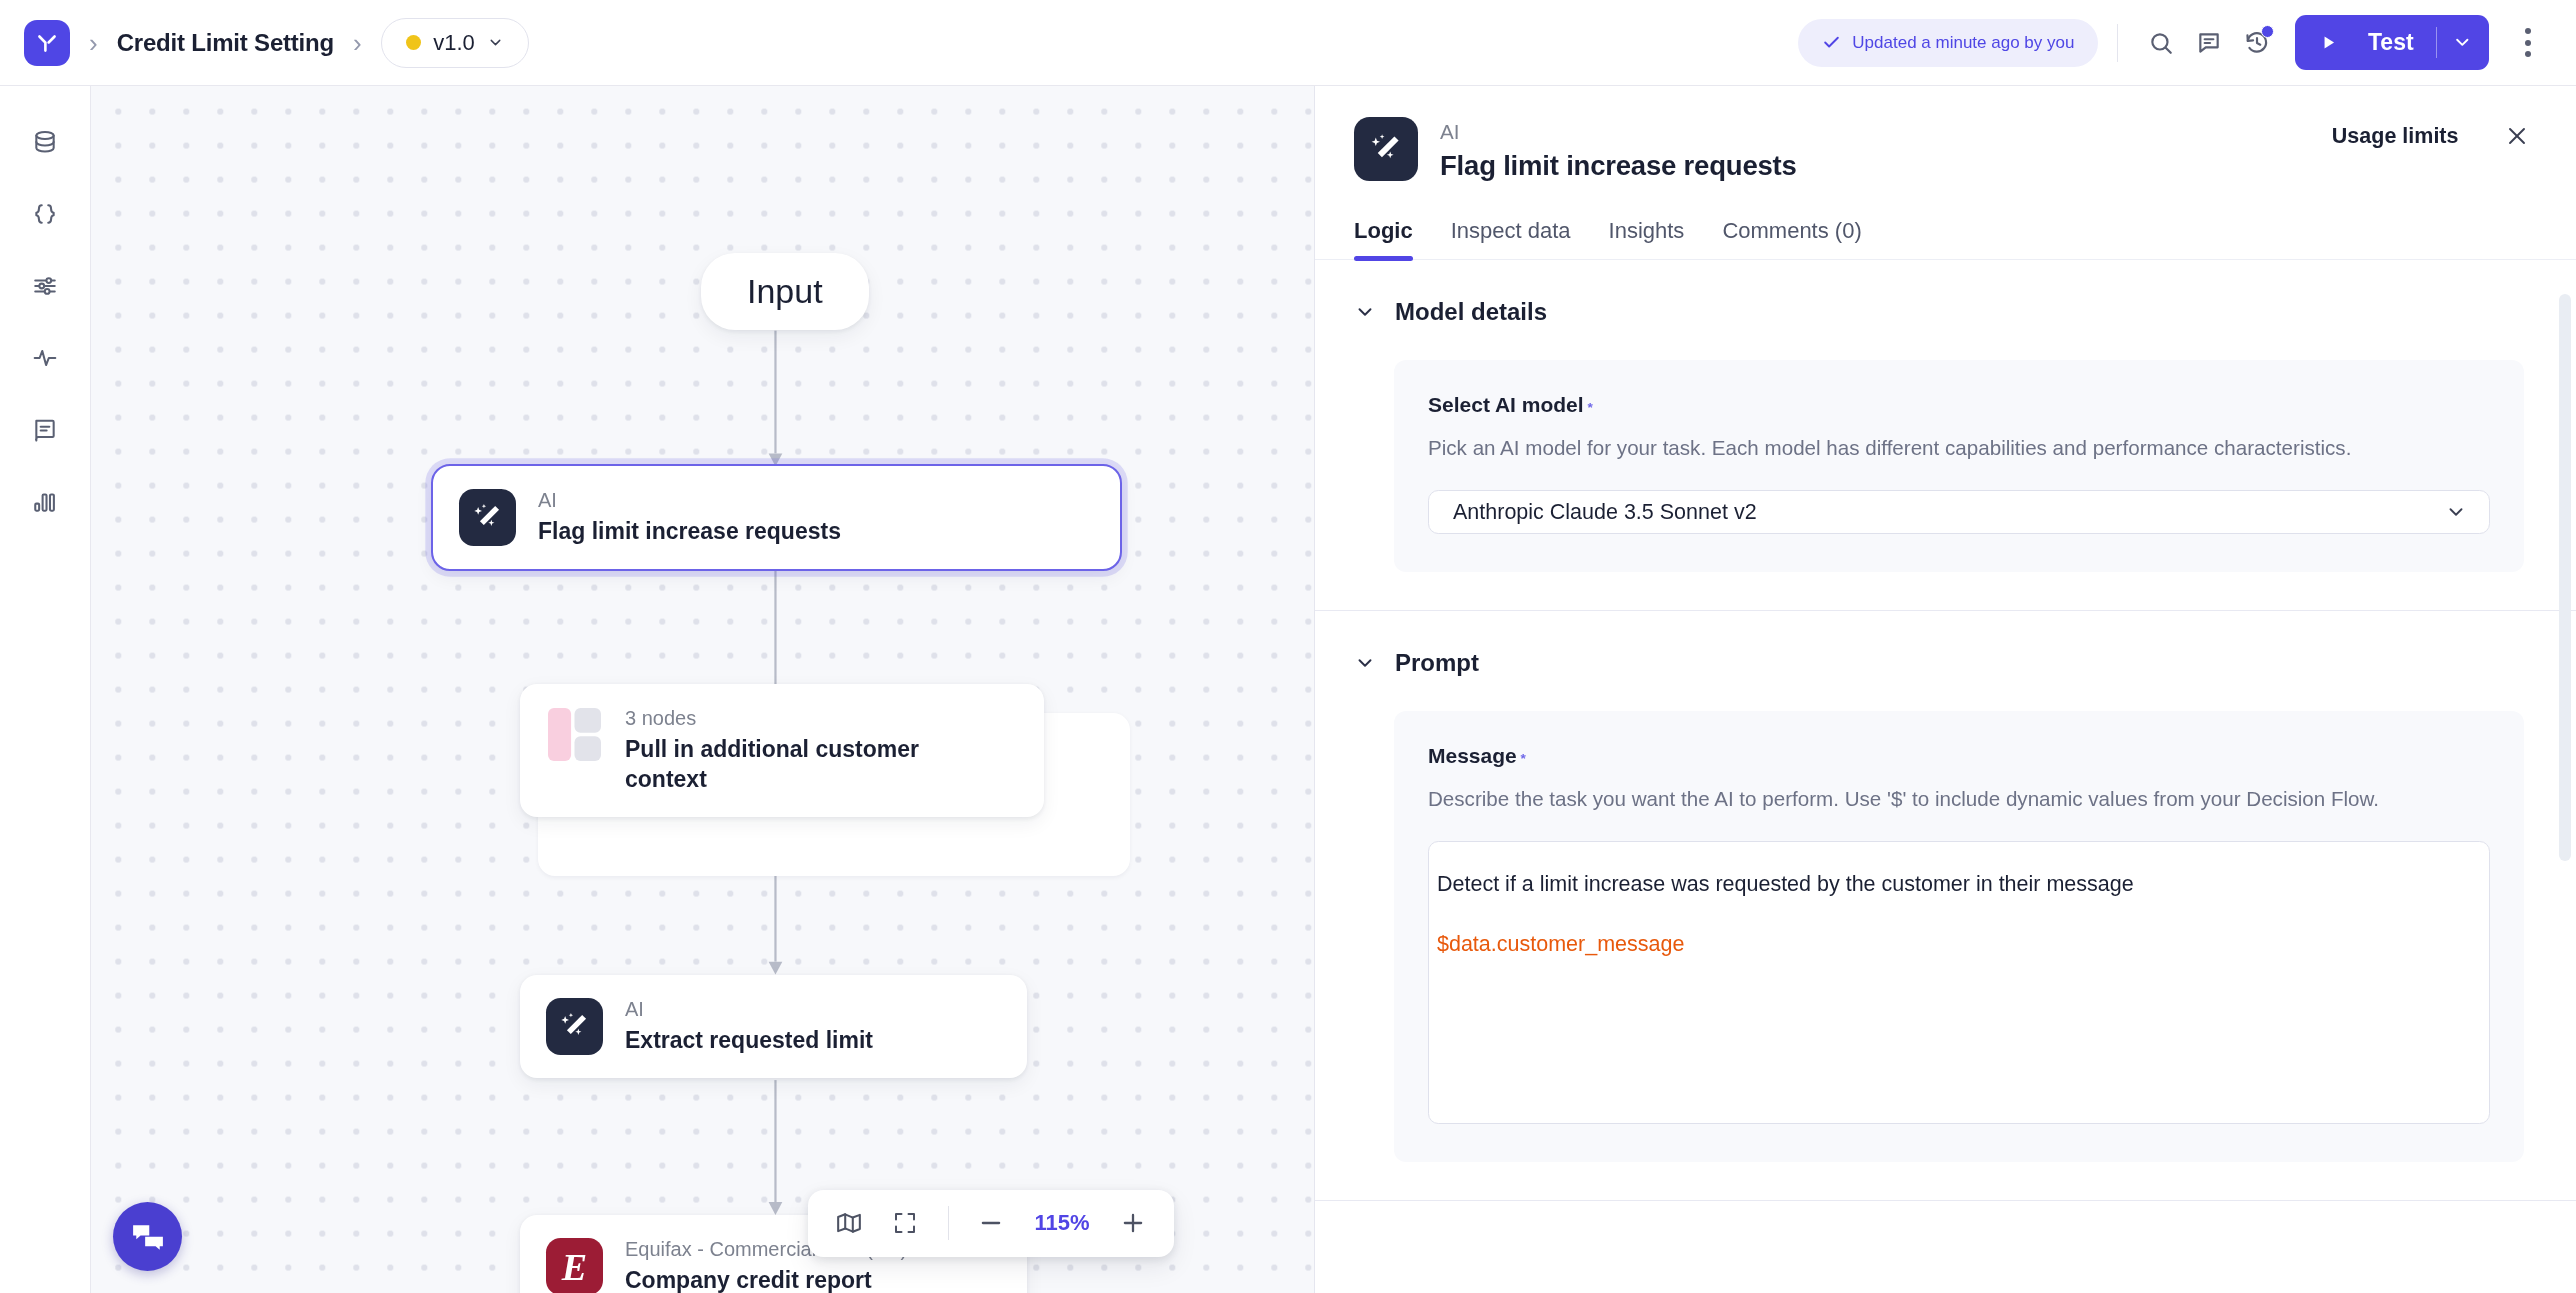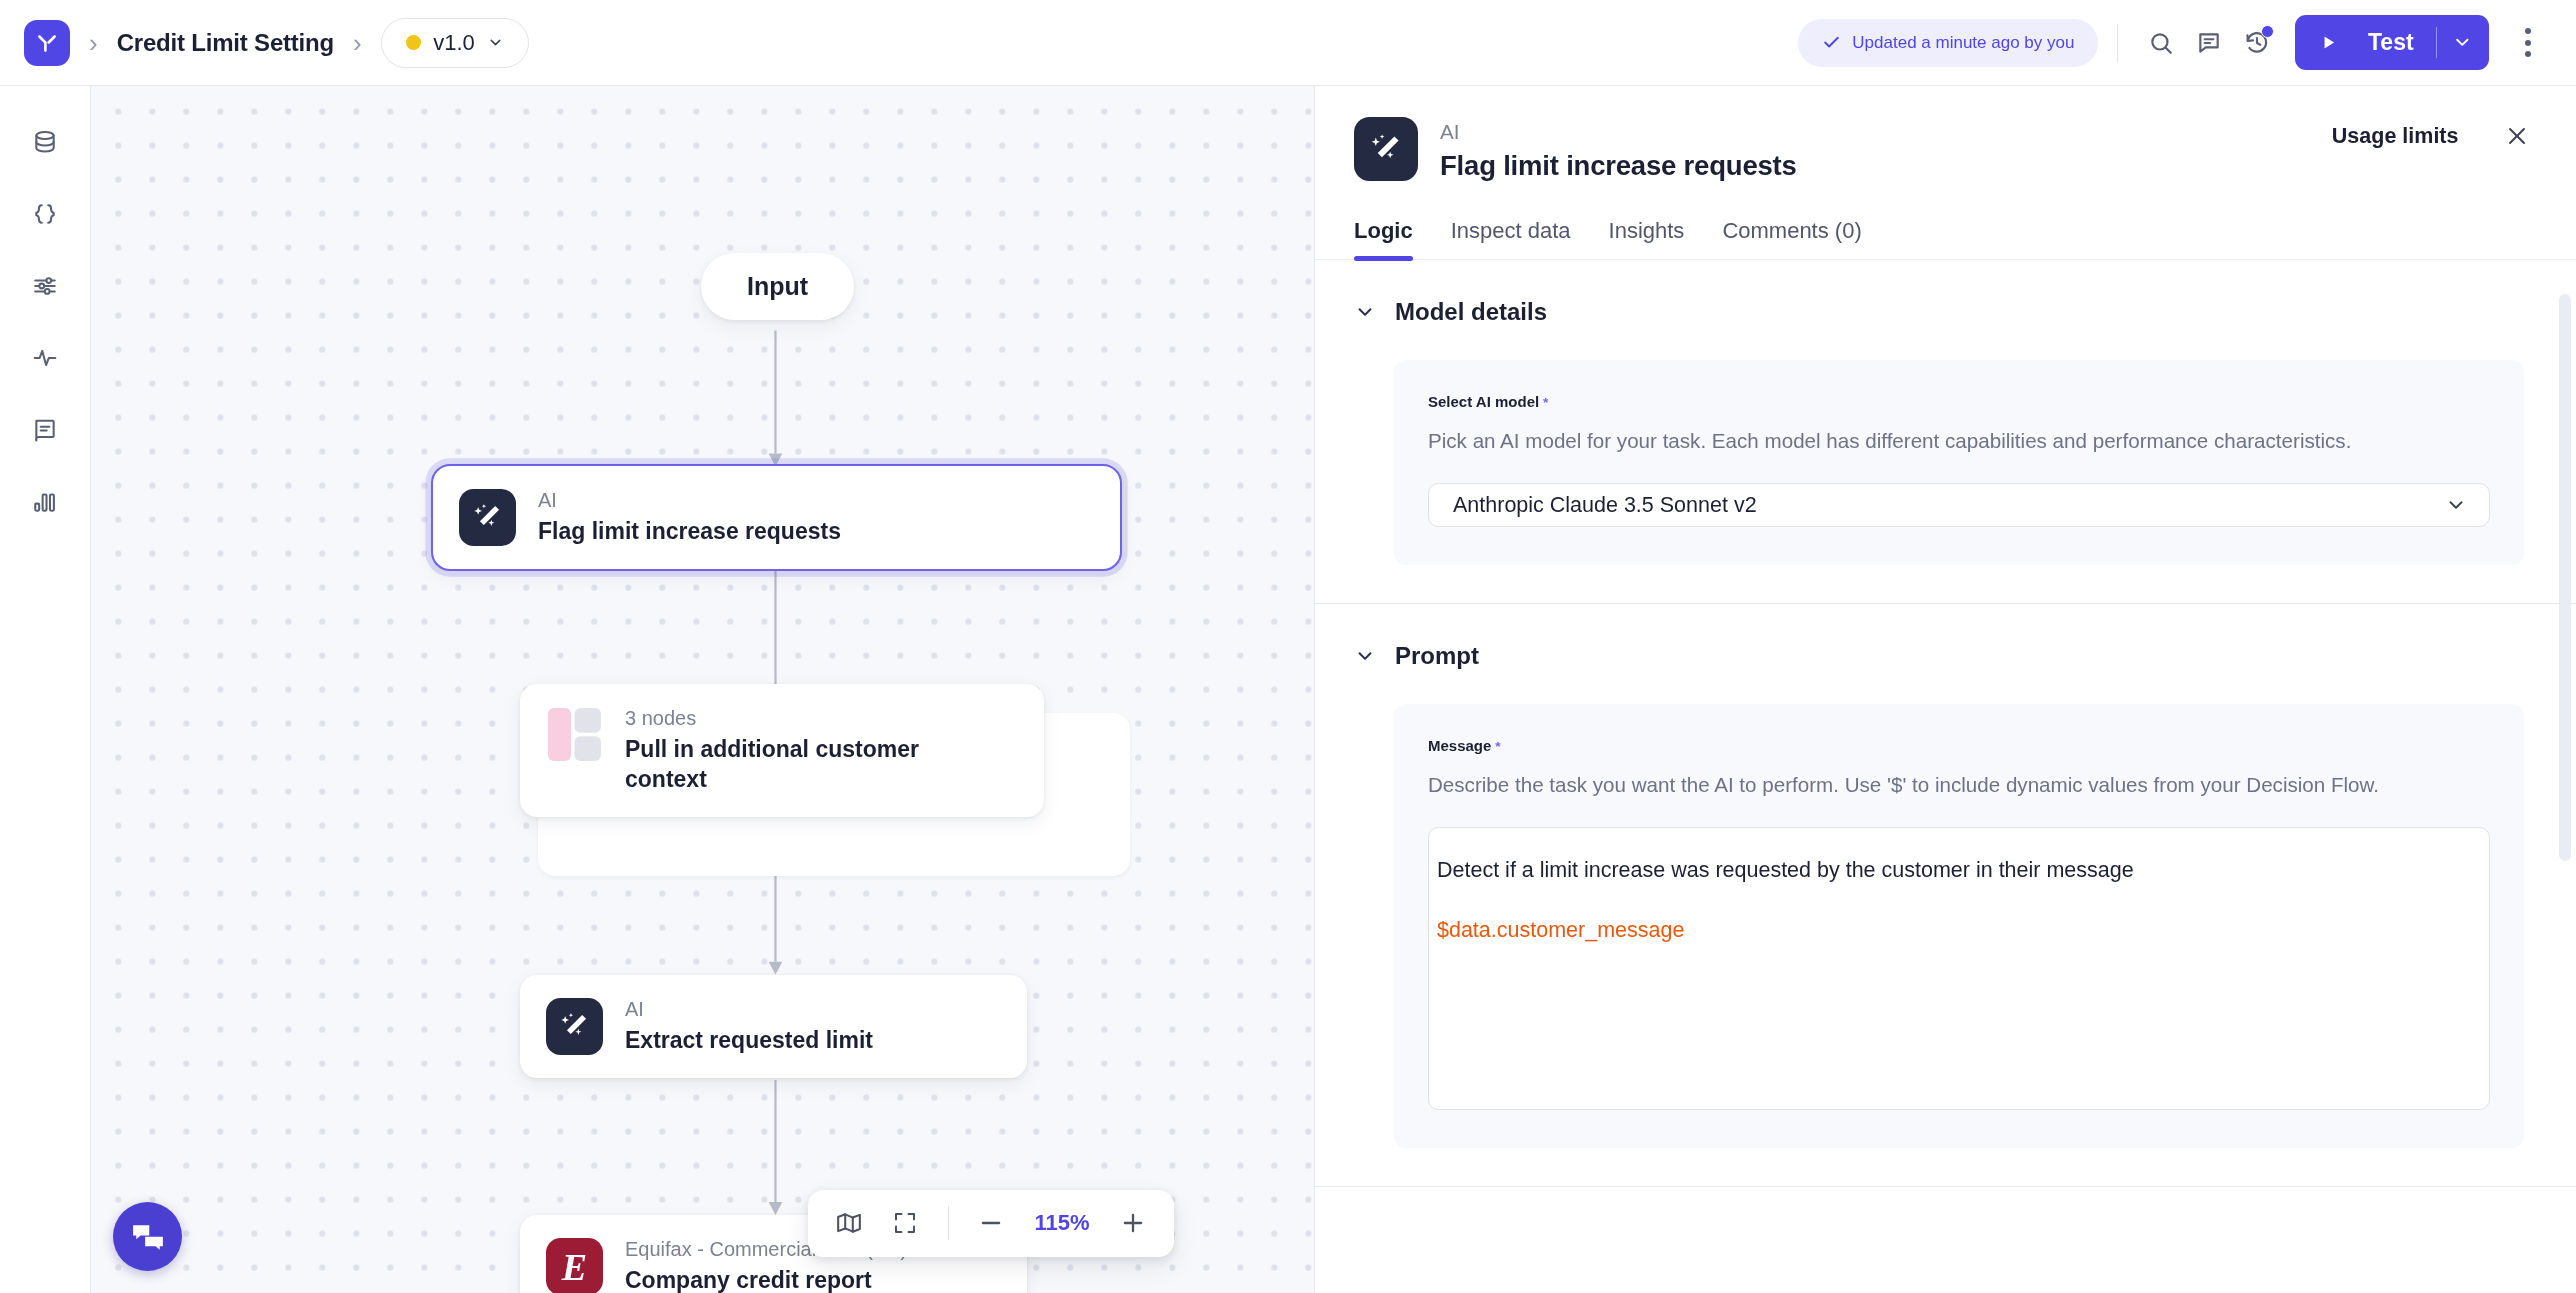--- a/index.html
+++ b/index.html
@@ -103,21 +103,21 @@
   .node-icon { width: 57px; height: 57px; border-radius: 14.6px; flex: 0 0 57px; display: flex; align-items: center; justify-content: center; }
   .icon-ai { background: #232a41; }
   .icon-equifax { background: #9c1c35; color: #fff; font-weight: 800; font-size: 38px; font-family: "Liberation Serif", serif; font-style: italic; display:flex; align-items:center; justify-content:center; }
   .node-text { display: flex; flex-direction: column; gap: 4.3px; min-width: 0; }
   .node-kind { font-size: 20px; color: #7d828f; line-height: 1.25; }
   .node-title { font-size: 23px; color: #1b2033; font-weight: 700; line-height: 1.3; }
 
   .input-node {
     position: absolute; background: #fff; border-radius: 34px;
     box-shadow: 0 1.7px 4.3px rgba(24,28,50,0.07), 0 6.9px 19px rgba(24,28,50,0.06);
-    padding: 19px 46px; font-size: 25px; font-weight: 700; color: #1b2033;
+    padding: 19px 46px; font-size: 34px; font-weight: 400; color: #1b2033;
   }
   .group-stack {
     position: absolute; background: #fff; border-radius: 17px;
     box-shadow: 0 1.7px 4.3px rgba(24,28,50,0.05);
   }
 
   
   .zoombar {
     position: absolute; display: flex; align-items: center; gap: 6.9px;
     background: #fff; border-radius: 15.5px; padding: 8.6px 15.5px;
@@ -157,21 +157,21 @@
   .tab.active::after {
     content: ""; position: absolute; left: 0; right: 0; bottom: -1.7px; height: 5.2px;
     background: #5145e5; border-radius: 2.6px;
   }
 
   .panel-scroll { flex: 1 1 auto; overflow: hidden; position: relative; }
   .section { border-bottom: 0.9px solid #e8e9f2; padding: 38px 0 38px 0; }
   .section-head { display: flex; align-items: center; gap: 19px; padding: 0 39px; cursor: pointer; }
   .section-title { font-size: 24px; font-weight: 700; color: #1b2033; }
   .field-card { background: #f8f9fc; border-radius: 12px; margin: 34px 52px 0 79px; padding: 33px 34px 38px 34px; }
-  .field-label { font-size: 15px; font-weight: 700; color: #1b2033; }
+  .field-label { font-size: 21px; font-weight: 700; color: #1b2033; }
   .req { color: #6f68e8; font-weight: 700; }
   .field-desc { font-size: 20.6px; color: #6d7286; line-height: 1.62; margin-top: 13.7px; max-width: 970px; }
   .select {
     margin-top: 26px; height: 44px; background: #fff;
     border: 0.9px solid #dfe1ec; border-radius: 10.3px;
     display: flex; align-items: center; justify-content: space-between;
     padding: 0 22px 0 24px; cursor: pointer; text-align: right;
   }
   .select-val { font-size: 21.5px; color: #1b2033; }
   .textarea {

